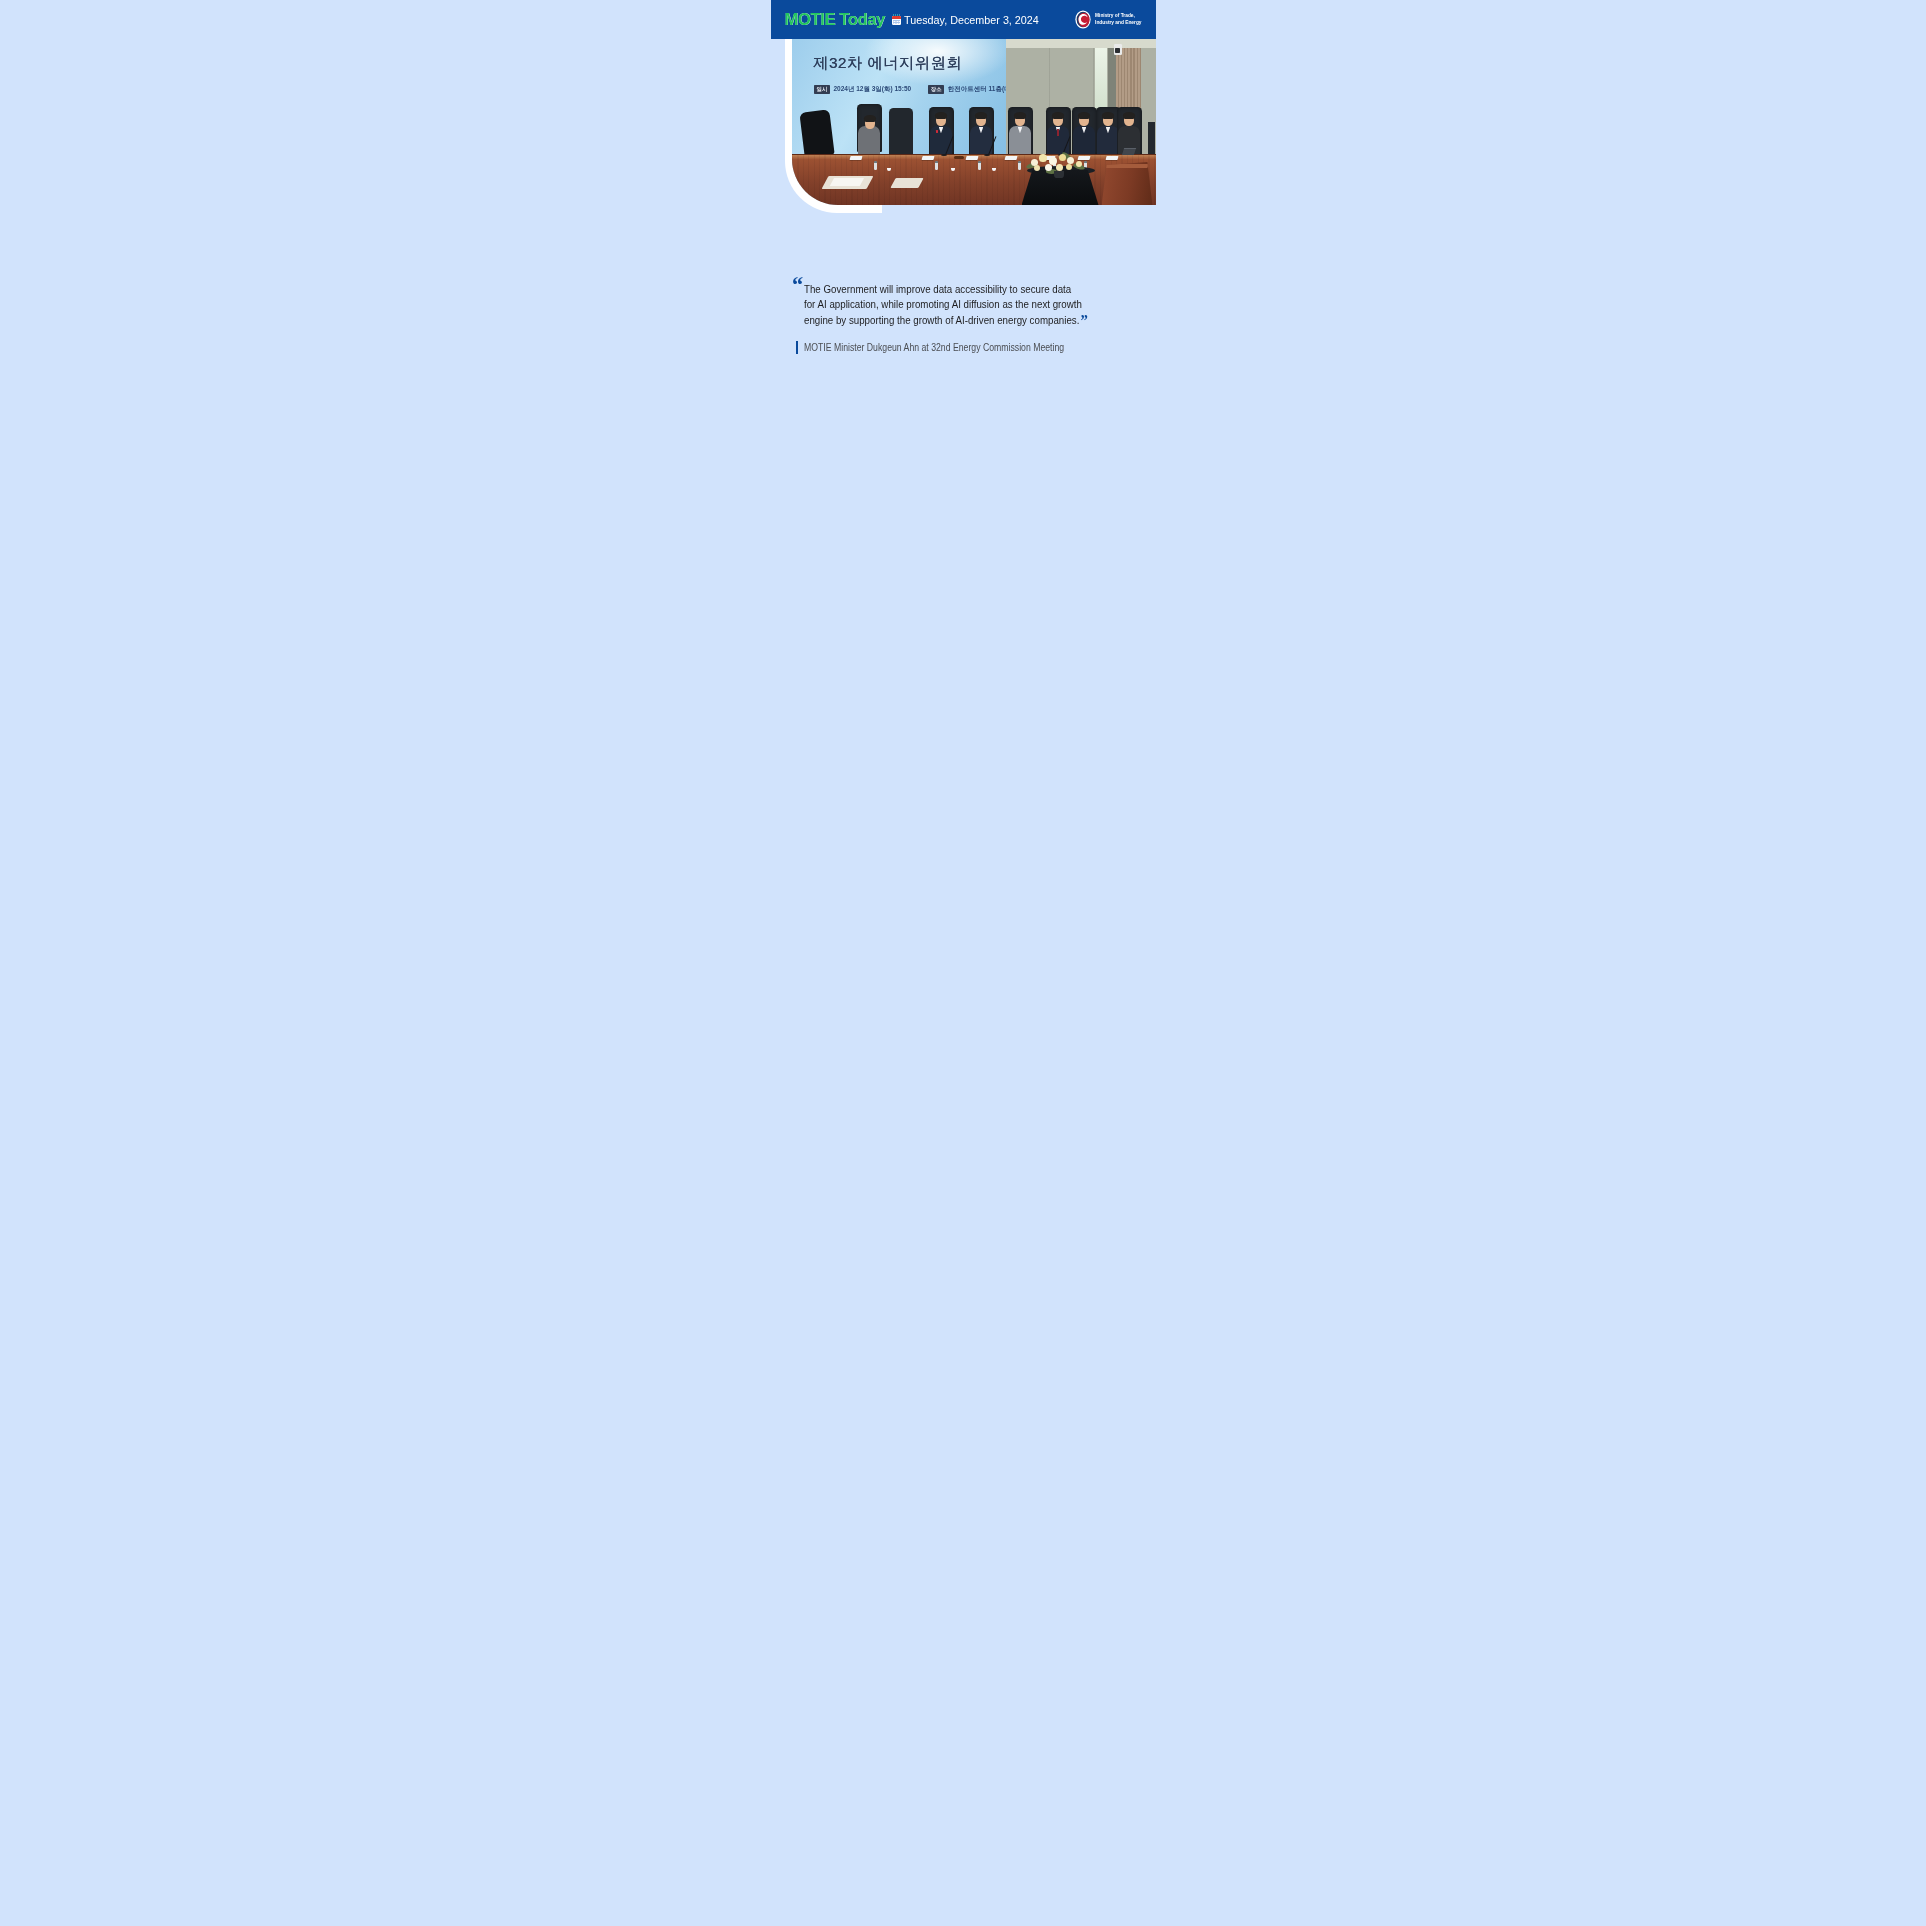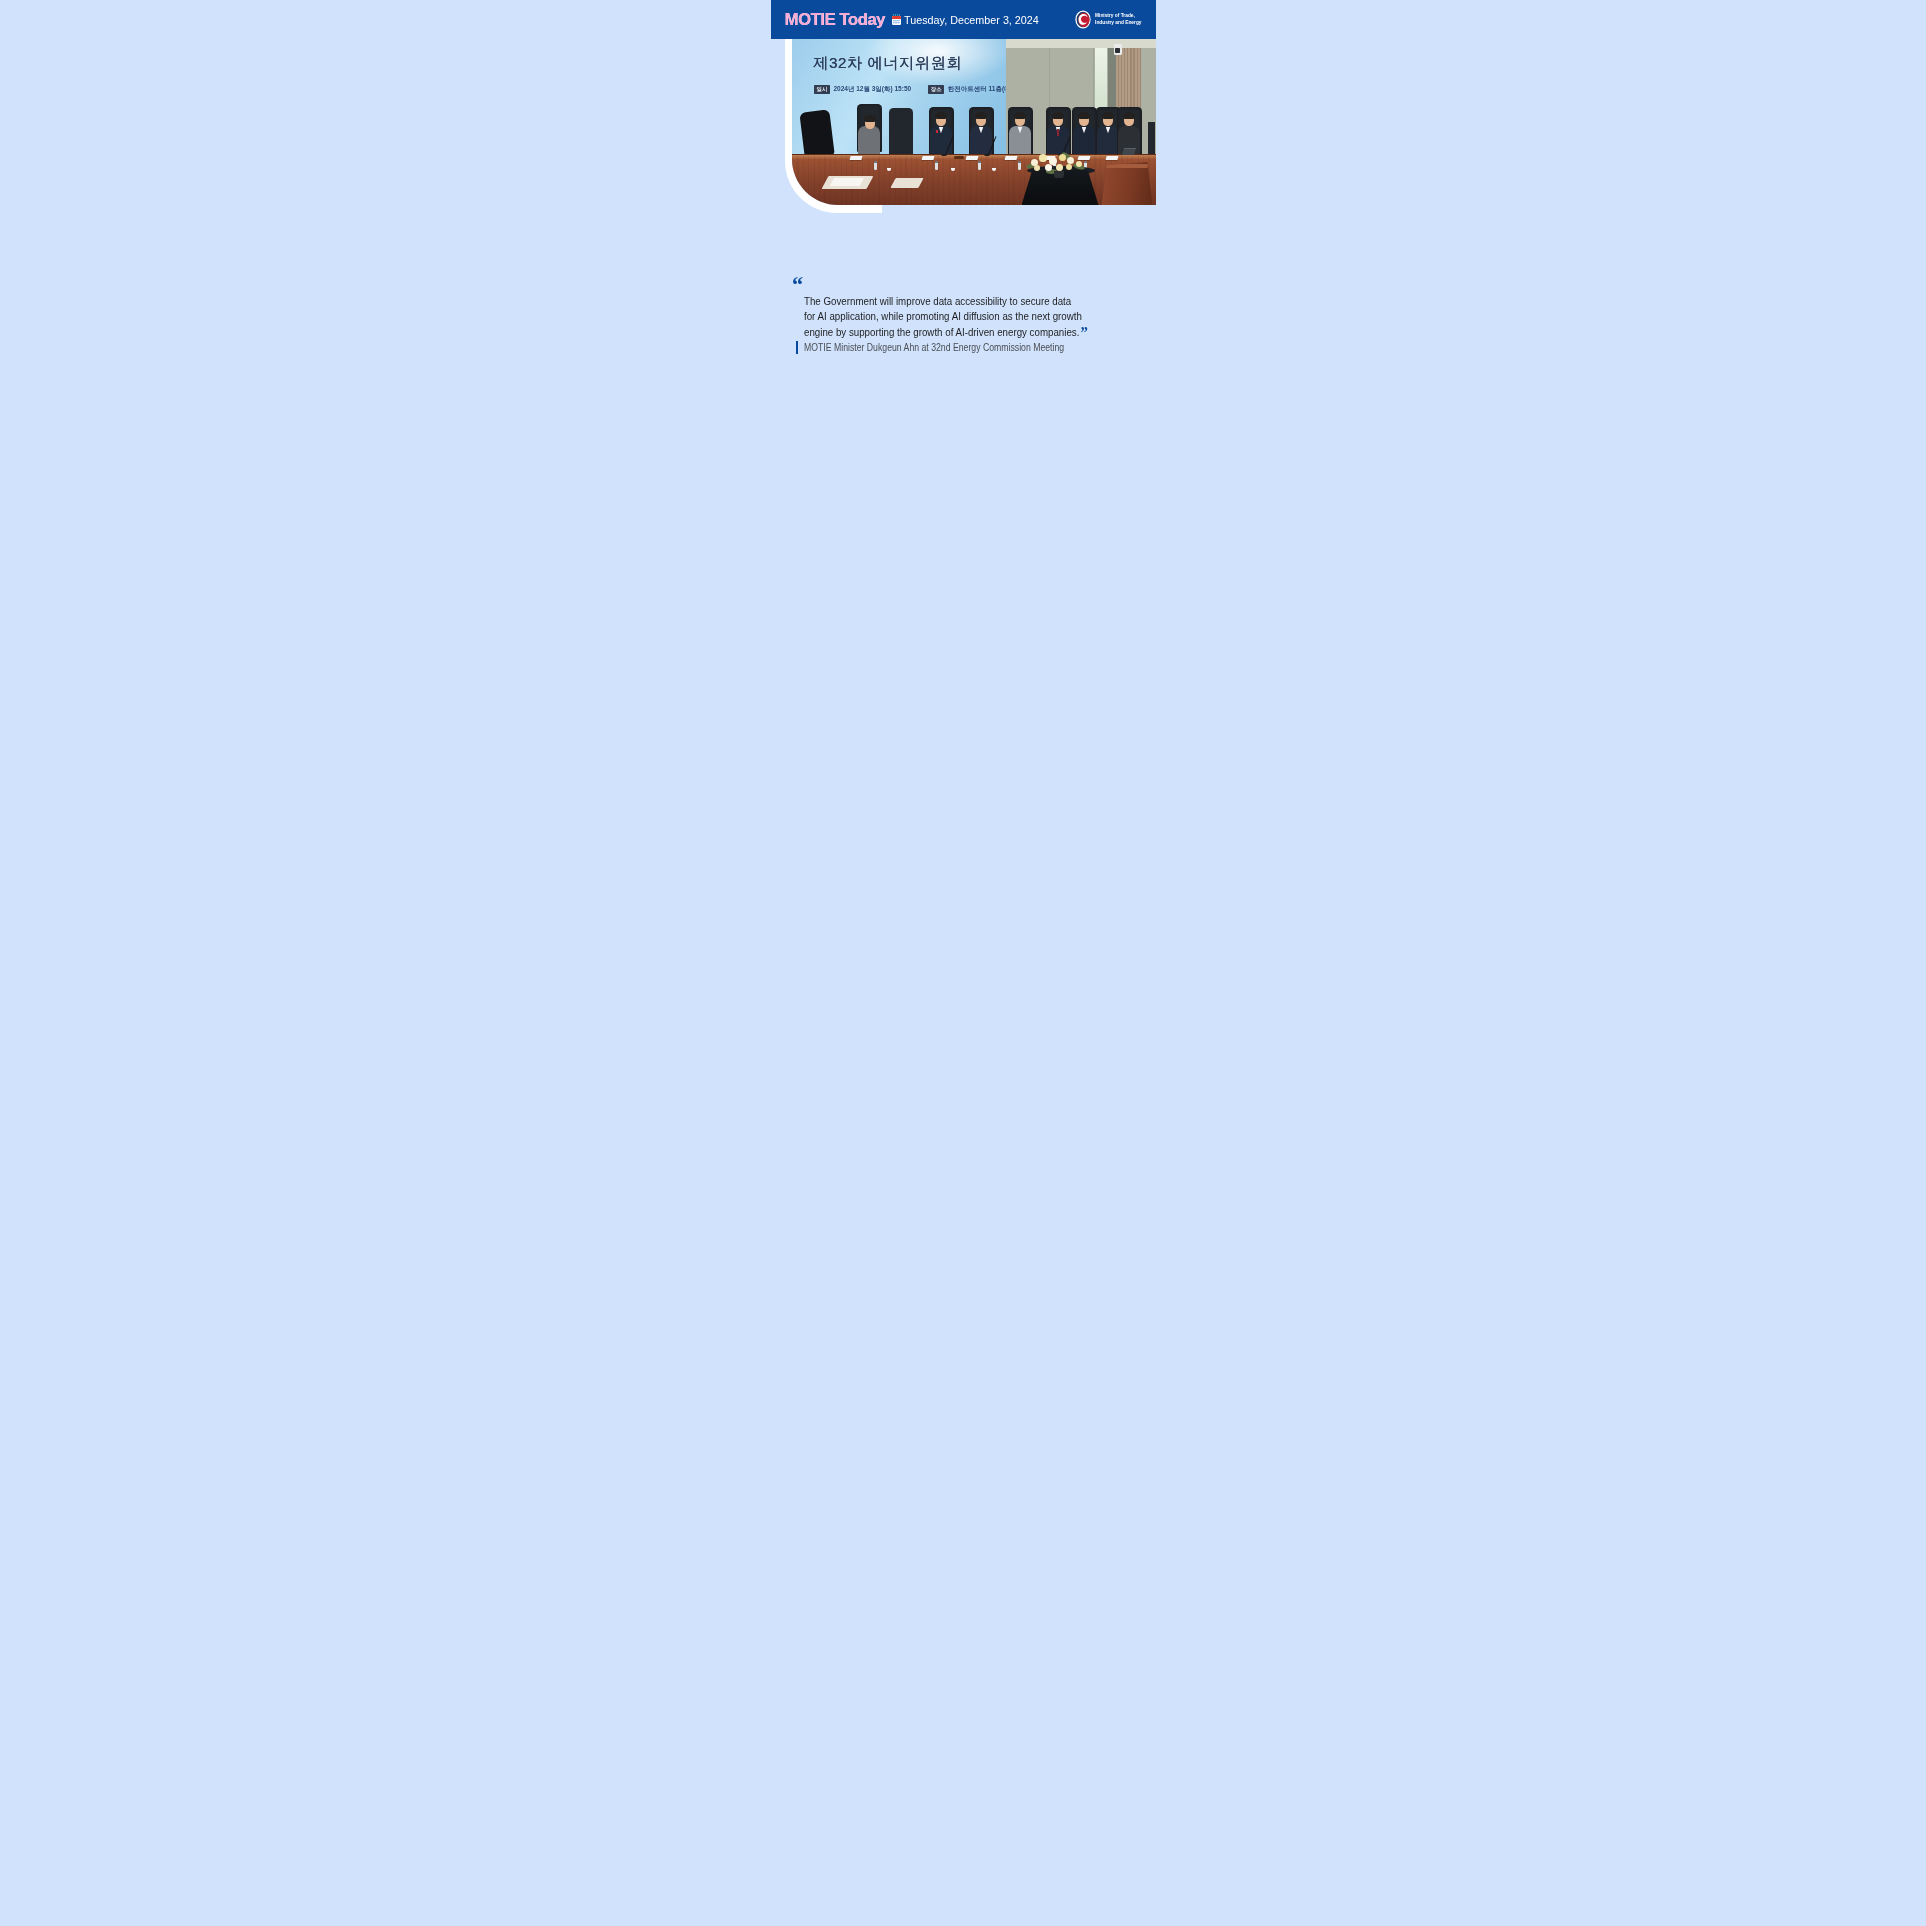--- a/index.html
+++ b/index.html
@@ -2,21 +2,21 @@
 <html style="font-size:6.2px"><head>
 <meta charset="utf-8">
 <style>
   html,body{margin:0;padding:0;background:#d1e3fc;}
   #page{position:relative;width:385px;height:385px;margin:0 auto;overflow:hidden;
         background:#d1e3fc;font-family:"Liberation Sans",sans-serif;}
 
   
   .header{position:absolute;left:0;top:0;width:385px;height:39px;background:#0a4a9c;
           display:flex;align-items:center;padding:0 14px;box-sizing:border-box;z-index:10;}
-  .brand{color:#f9a8d4;font-size:16.6px;font-weight:700;letter-spacing:-0.4px;
+  .brand{color:#22c55e;font-size:16.6px;font-weight:700;letter-spacing:-0.4px;
          text-shadow:0.3px 0 0 #fff;white-space:nowrap;}
   .cal{position:relative;width:8.9px;height:9.6px;background:#fdfdfd;border-radius:1.2px;
        margin:2.3px 0 0 7px;flex:0 0 auto;}
   .cal .pins{position:absolute;top:-1.9px;left:0.8px;right:0.8px;height:2.3px;
        background:repeating-linear-gradient(90deg,#2e9cb5 0 0.8px,transparent 0.8px 1.9px);}
   .cal .top{position:absolute;top:0;left:0;right:0;height:2.7px;background:#e23b2e;border-radius:1.2px 1.2px 0 0;}
   .cal .grid{position:absolute;left:1.2px;right:1.2px;top:3.9px;bottom:1.2px;
        background:repeating-linear-gradient(180deg,#aac6ec 0 0.8px,transparent 0.8px 1.9px),
                   repeating-linear-gradient(90deg,#cfdef5 0 1.2px,transparent 1.2px 2.3px);}
   .date{color:#fff;font-size:11.6px;font-weight:400;margin-left:3.1px;white-space:nowrap;
@@ -108,21 +108,21 @@
            background:linear-gradient(100deg,#93492f 0%,#7c3a24 55%,#5f2b18 100%);
            clip-path:polygon(10% 7%,90% 0,100% 100%,0 100%);}
   .lectern:before{content:"";position:absolute;left:3.1px;top:2.3px;width:43px;height:3.9px;
            background:#a55c3c;transform:skewX(-20deg);}
 
   
   .headline{position:absolute;left:28px;top:220px;margin:0;z-index:5;}
   .hl{font-size:20px;line-height:22.3px;font-weight:700;color:#0c4ba1;letter-spacing:-0.4px;
       white-space:nowrap;text-shadow:0.3px 0 0 #0c4ba1;
       display:block;transform:scaleX(.78);transform-origin:0 50%;}
-  .quote{position:absolute;left:33px;top:294px;z-index:5;}
+  .quote{position:absolute;left:33px;top:282px;z-index:5;}
   .qline{font-size:11.2px;line-height:15.4px;font-weight:500;color:#1d1d1f;white-space:nowrap;
          display:block;transform:scaleX(.87);transform-origin:0 50%;}
   .qmark{color:#0a4a9c;font-weight:700;font-family:"Liberation Serif",serif;}
   .qopen{position:absolute;left:21.6px;top:272px;font-size:22.3px;z-index:5;}
   .qclose{font-size:17px;line-height:0;vertical-align:-0.12em;margin-left:1.2px;}
   .attribution{position:absolute;left:25.4px;top:341px;display:flex;align-items:center;z-index:5;}
   .attr-bar{width:2.3px;height:12.7px;background:#0a4a9c;margin-right:5.8px;flex:0 0 auto;}
   .attr-text{font-size:10px;font-weight:500;color:#4a4d52;white-space:nowrap;
              transform:scaleX(.87);transform-origin:0 50%;}
 </style>

